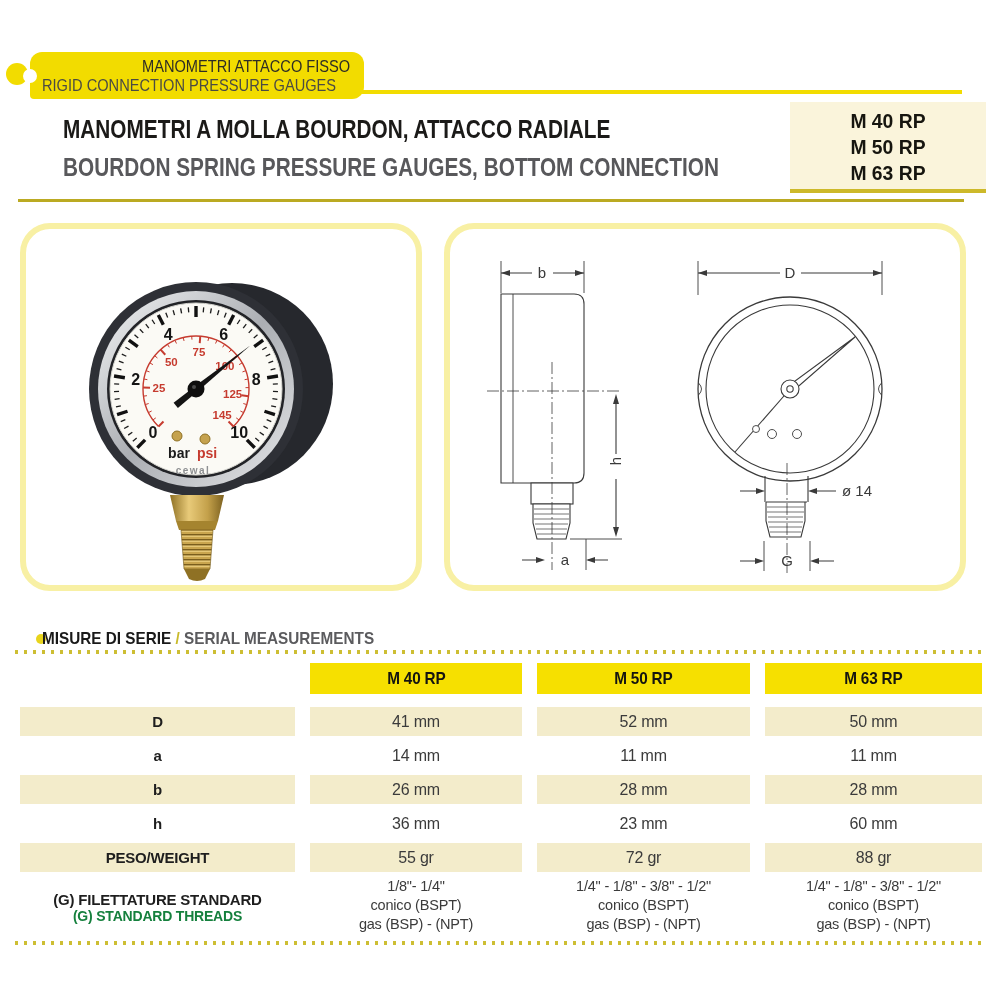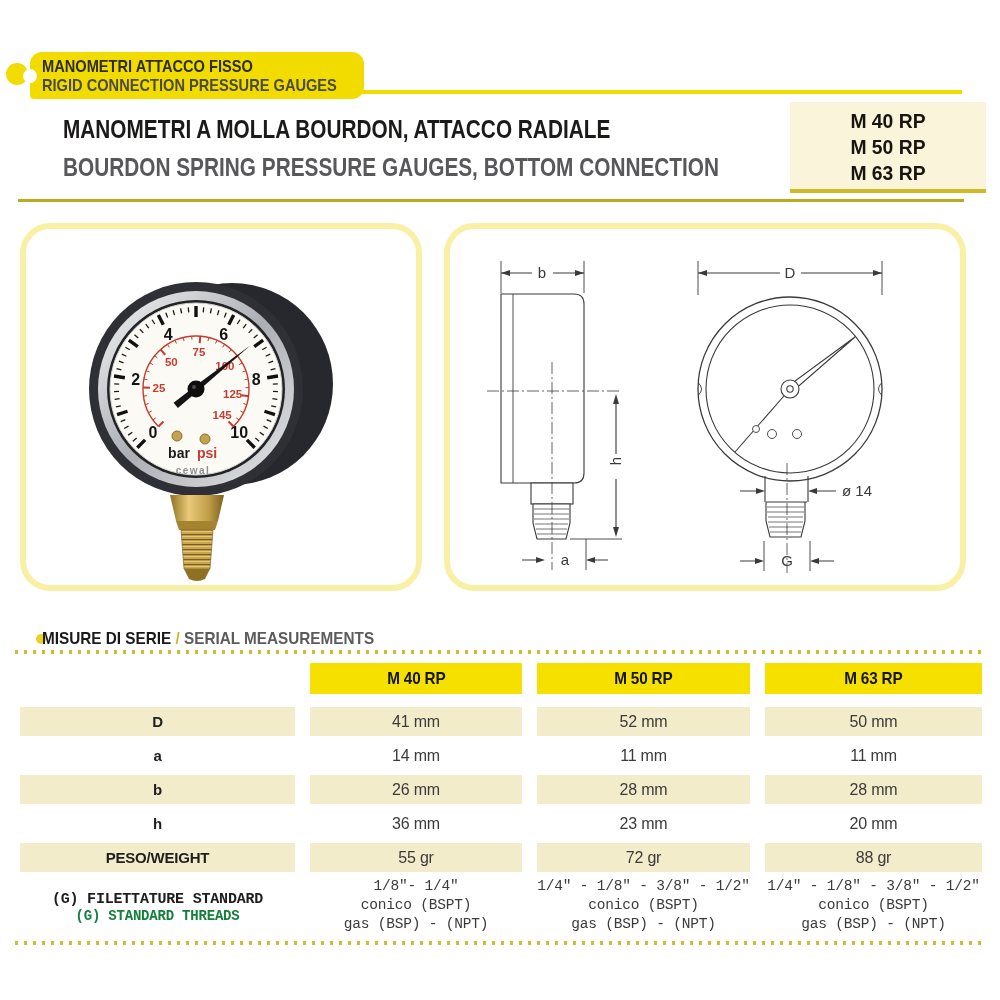--- a/index.html
+++ b/index.html
@@ -7,21 +7,21 @@
     width:1000px;height:1000px;position:relative;background:#ffffff;
     font-family:"Liberation Sans", sans-serif;color:#222;overflow:hidden;
   }
   .abs{position:absolute;}
   .cond{display:inline-block;white-space:nowrap;}
   
   .banner-dot{left:6px;top:63px;width:22px;height:22px;border-radius:50%;background:#F2DC00;}
   .banner{left:30px;top:52px;width:334px;height:47px;background:#F2DC00;
           border-radius:12px 12px 12px 4px;}
   .banner-notch{left:-7px;top:17px;width:14px;height:14px;border-radius:50%;background:#ffffff;position:absolute;}
-  .banner-text{position:absolute;left:12px;top:5px;font-weight:bold;font-size:17px;line-height:19px;}
+  .banner-text{position:absolute;left:12px;top:5px;font-weight:normal;font-size:17px;line-height:19px;text-align:right;}
   .banner-text .l1{color:#2E2D25;}
   .banner-text .l2{color:#4B4B43;}
   .banner-text .cond{transform:scaleX(0.86);transform-origin:0 50%;}
   .banner-tail{left:360px;top:90px;width:602px;height:4px;background:#F2DC00;}
   
   .title{left:35px;top:114px;margin-left:28px;}
   .title .t1{display:block;font-weight:bold;font-size:26px;color:#1B1A18;}
   .title .t2{display:block;font-weight:bold;font-size:26px;color:#58585B;margin-top:7px;}
   .title .cond{transform:scaleX(0.80);transform-origin:0 50%;}
   
@@ -47,21 +47,21 @@
   .trow.header{margin-bottom:13px;}
   .cell{display:flex;align-items:center;justify-content:center;text-align:center;min-height:29px;
         font-size:16px;color:#3B3B3B;letter-spacing:-0.2px;}
   .header .cell{min-height:31px;background:#F6E000;font-weight:bold;font-size:17px;color:#141410;}
   .header .cell.spacer{background:transparent;}
   .header .cell span{transform:scaleX(0.9);}
   .trow.shaded .cell{background:#F3ECCB;}
   .cell.label{font-weight:bold;font-size:15px;color:#1E1E1E;flex-direction:column;line-height:17px;}
   .cell.label .l2{color:#15803d;font-size:14px;}
   .cell.multi{flex-direction:column;font-size:14.5px;line-height:19px;min-height:62px;justify-content:flex-start;}
-  .trow.threads{margin-top:3px;font-family:Liberation Mono, monospace;}
+  .trow.threads{margin-top:3px;}
   .trow.threads .cell{background:transparent;}
   
   svg text{font-family:"Liberation Sans", sans-serif;}
 </style>
 </head>
 <body>
 
 <div class="abs banner-dot"></div>
 <div class="abs banner">
   <div class="banner-notch"></div>
@@ -339,21 +339,21 @@
       <div class="cell">26 mm</div>
       <div class="cell">28 mm</div>
       <div class="cell">28 mm</div>
     </div>
     <div class="trow">
       <div class="cell label">
         <span>h</span>
       </div>
       <div class="cell">36 mm</div>
       <div class="cell">23 mm</div>
-      <div class="cell">20 mm</div>
+      <div class="cell">60 mm</div>
     </div>
     <div class="trow shaded">
       <div class="cell label">
         <span>PESO/WEIGHT</span>
       </div>
       <div class="cell">55 gr</div>
       <div class="cell">72 gr</div>
       <div class="cell">88 gr</div>
     </div>
     <div class="trow threads">

